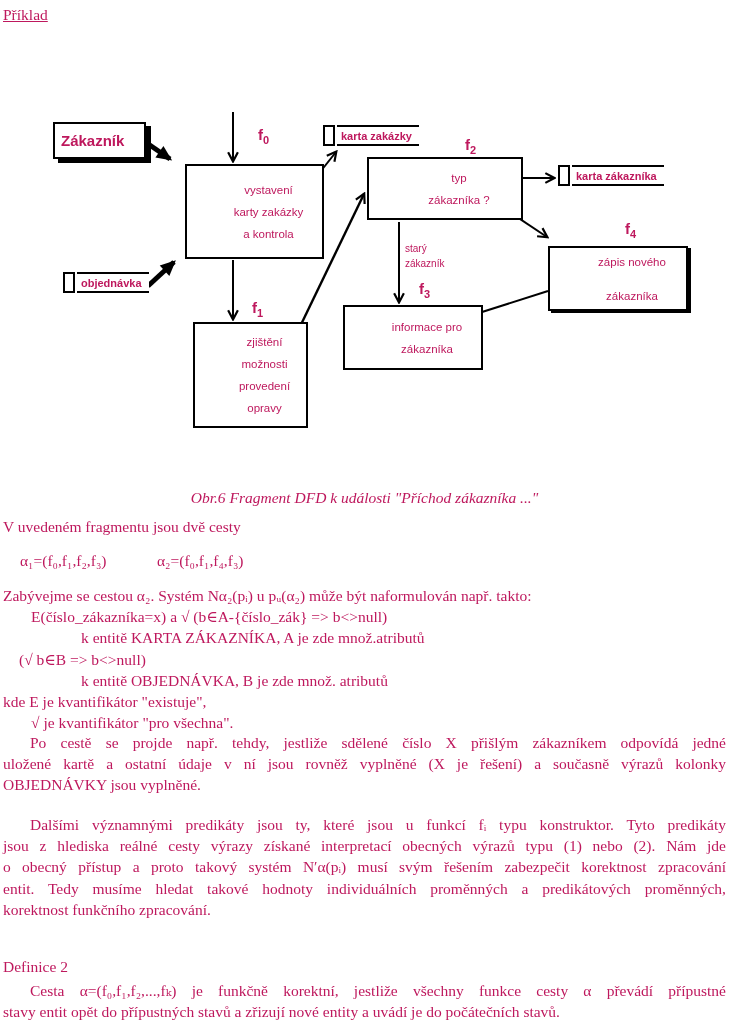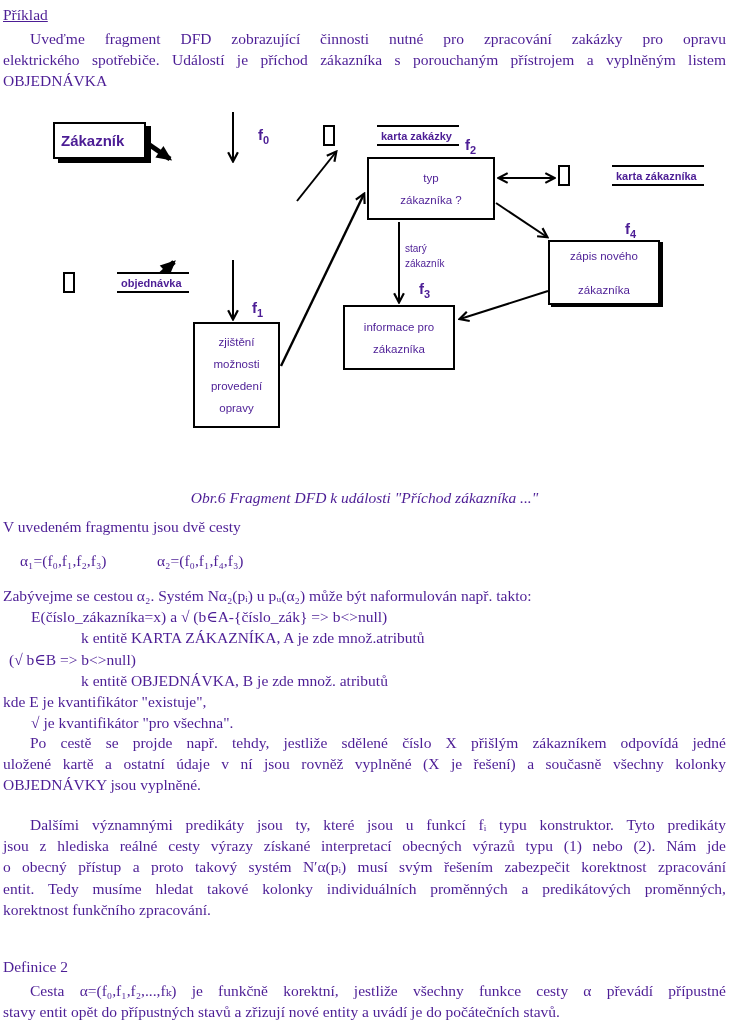--- a/index.html
+++ b/index.html
@@ -1,56 +1,56 @@
 <!DOCTYPE html>
 <html><head>
 <meta charset="utf-8">
 <style>
   html,body { margin:0; padding:0; background:#888; }
   .page {
     position:relative; width:731px; height:1022px; margin:0 auto;
-    background:#ffffff; color:#4c1d95;
+    background:#ffffff; color:#be185d;
     font-family:"Liberation Serif","DejaVu Serif",serif;
     overflow:hidden;
   }
   
   .para { position:absolute; left:3px; right:5px; font-size:15.5px; }
   .ln   { line-height:21.2px; min-height:21.2px; white-space:normal; }
   .just { text-align:justify; text-align-last:justify; }
   .indent { text-indent:27px; }
   .heading { text-decoration:underline; font-size:15.5px; }
   .caption { font-style:italic;text-align:center; }
   .ind1 { margin-left:28px; }
   .ind2 { margin-left:78px; }
-  .ind3 { margin-left:6px; }
+  .ind3 { margin-left:16px; }
   .ind4 { margin-left:28px; }
   .alpha-row { position:absolute; left:0; right:0; font-size:15.5px; }
   .alpha-row .a1 { position:absolute; left:20px; }
   .alpha-row .a2 { position:absolute; left:157px; }
   
   .diagram { position:absolute; left:0; top:110px; width:731px; height:370px; }
   .diagram svg { position:absolute; left:0; top:0; }
   .proc {
     position:absolute; border:2px solid #000; background:#fff;
     display:flex; flex-direction:column; justify-content:center; align-items:center;
     font-family:"Liberation Sans","DejaVu Sans",sans-serif;
-    font-size:11.5px; text-align:center;
+    font-size:11.5px; text-align:center;padding-left:28px;
   }
   .proc .pline { line-height:22px; }
   .entity {
     position:absolute; border:2px solid #000; background:#fff;
     box-shadow:5px 4px 0 #000;
     font-family:"Liberation Sans","DejaVu Sans",sans-serif;
     font-size:15px; font-weight:600;
     display:flex; align-items:center; padding-left:6px;
   }
   .store {
     position:absolute; display:flex; align-items:stretch;
     font-family:"Liberation Sans","DejaVu Sans",sans-serif;
-    font-size:11px; font-weight:bold; background:#fff;gap:40px;
+    font-size:11px; font-weight:bold; background:#fff;
   }
   .store-bar { width:8px; border:2px solid #000; margin-right:2px; }
   .store-label { border-top:2px solid #000; border-bottom:2px solid #000;
     padding:3px 7px 2px 4px; white-space:nowrap; display:flex; align-items:center; }
   .flabel {
     position:absolute; font-family:"Liberation Sans","DejaVu Sans",sans-serif;
     font-size:15px; font-weight:bold;
   }
   .flabel .sub { font-size:11px; vertical-align:-4px; }
   .edge-label {
@@ -60,25 +60,20 @@
 </style>
 </head>
 <body>
 
 <div class="page">
 
   <div class="para" style="top:6px">
     <span class="heading">Příklad</span>
   </div>
 
-  <div class="para" style="top:28px">
-    <div class="ln just indent">Uveďme fragment DFD zobrazující činnosti nutné pro zpracování zakázky pro opravu</div>
-    <div class="ln just">elektrického spotřebiče. Událostí je příchod zákazníka s porouchaným přístrojem a vyplněným listem</div>
-    <div class="ln">OBJEDNÁVKA</div>
-  </div>
 
   <div class="diagram">
 
     <svg width="731" height="370" viewBox="0 0 731 370">
       <defs>
         <marker id="v" viewBox="0 0 12 12" refX="10" refY="6" markerWidth="13" markerHeight="13" orient="auto-start-reverse" markerUnits="userSpaceOnUse">
           <path d="M2,1.5 L10.5,6 L2,10.5" fill="none" stroke="#000" stroke-width="2"></path>
         </marker>
         <marker id="solid" viewBox="0 0 14 14" refX="11" refY="7" markerWidth="18" markerHeight="18" orient="auto-start-reverse" markerUnits="userSpaceOnUse">
           <path d="M1,1.5 L13,7 L1,12.5 z" fill="#000"></path>
@@ -106,35 +101,40 @@
     </div>
     <div class="store" style="left:63px; top:162px;">
       <span class="store-bar"></span>
       <span class="store-label">objednávka</span>
     </div>
     <div class="store" style="left:558px; top:55px;">
       <span class="store-bar"></span>
       <span class="store-label">karta zákazníka</span>
     </div>
 
+    <div class="proc" style="left:185px; top:54px; width:107px; height:91px;">
+      <span class="pline">vystavení</span>
+      <span class="pline">karty zakázky</span>
+      <span class="pline">a kontrola</span>
+    </div>
     <div class="proc" style="left:193px; top:212px; width:83px; height:102px;">
       <span class="pline">zjištění</span>
       <span class="pline">možnosti</span>
       <span class="pline">provedení</span>
       <span class="pline">opravy</span>
     </div>
     <div class="proc" style="left:367px; top:47px; width:124px; height:59px;">
       <span class="pline">typ</span>
       <span class="pline">zákazníka ?</span>
     </div>
     <div class="proc" style="left:343px; top:195px; width:108px; height:61px;">
       <span class="pline">informace pro</span>
       <span class="pline">zákazníka</span>
     </div>
-    <div class="proc" style="left:548px; top:130px; width:108px; height:61px; box-shadow:3px 2px 0 #000;gap:12px;">
+    <div class="proc" style="left:548px; top:136px; width:108px; height:61px; box-shadow:3px 2px 0 #000;gap:12px;">
       <span class="pline">zápis nového</span>
       <span class="pline">zákazníka</span>
     </div>
 
     <div class="flabel" style="left:258px; top:16px;text-align:right;"><span>f</span><span class="sub">0</span></div>
     <div class="flabel" style="left:252px; top:189px;"><span>f</span><span class="sub">1</span></div>
     <div class="flabel" style="left:465px; top:26px;"><span>f</span><span class="sub">2</span></div>
     <div class="flabel" style="left:419px; top:170px;"><span>f</span><span class="sub">3</span></div>
     <div class="flabel" style="left:625px; top:110px;"><span>f</span><span class="sub">4</span></div>
 
@@ -158,29 +158,29 @@
     <div class="ln ind1" style="line-height:20.7px">E(číslo_zákazníka=x) a  √ (b∈A-{číslo_zák} =&gt; b&lt;&gt;null)</div>
     <div class="ln ind2" style="line-height:20.7px">k entitě KARTA ZÁKAZNÍKA, A je zde množ.atributů</div>
     <div class="ln ind3" style="line-height:20.7px">(√ b∈B =&gt; b&lt;&gt;null)</div>
     <div class="ln ind2" style="line-height:20.7px">k entitě OBJEDNÁVKA, B je zde množ. atributů</div>
     <div class="ln" style="line-height:20.7px">kde E je kvantifikátor "existuje",</div>
     <div class="ln ind4" style="line-height:20.7px">√ je kvantifikátor "pro všechna".</div>
   </div>
 
   <div class="para" style="top:732px">
     <div class="ln just indent">Po cestě se projde např. tehdy, jestliže sdělené číslo X přišlým zákazníkem odpovídá jedné</div>
-    <div class="ln just">uložené kartě a ostatní údaje v ní jsou rovněž vyplněné (X je řešení) a současně všechny kolonky</div>
+    <div class="ln just">uložené kartě a ostatní údaje v ní jsou rovněž vyplněné (X je řešení) a současně výrazů kolonky</div>
     <div class="ln">OBJEDNÁVKY jsou vyplněné.</div>
   </div>
 
   <div class="para" style="top:814px">
     <div class="ln just indent">Dalšími významnými predikáty jsou ty, které jsou u funkcí fᵢ typu konstruktor. Tyto predikáty</div>
     <div class="ln just">jsou z hlediska reálné cesty výrazy získané interpretací obecných výrazů typu (1) nebo (2). Nám jde</div>
     <div class="ln just">o obecný přístup a proto takový systém N′α(pᵢ) musí svým řešením zabezpečit korektnost zpracování</div>
-    <div class="ln just">entit. Tedy musíme hledat takové kolonky individuálních proměnných a predikátových proměnných,</div>
+    <div class="ln just">entit. Tedy musíme hledat takové hodnoty individuálních proměnných a predikátových proměnných,</div>
     <div class="ln">korektnost funkčního zpracování.</div>
   </div>
 
   <div class="para" style="top:958px">Definice 2</div>
 
   <div class="para" style="top:980px">
     <div class="ln just indent">Cesta α=(f₀,f₁,f₂,...,fₖ) je funkčně korektní, jestliže všechny funkce cesty α převádí přípustné</div>
     <div class="ln">stavy entit opět do přípustných stavů a zřizují nové entity a uvádí je do počátečních stavů.</div>
   </div>
 

